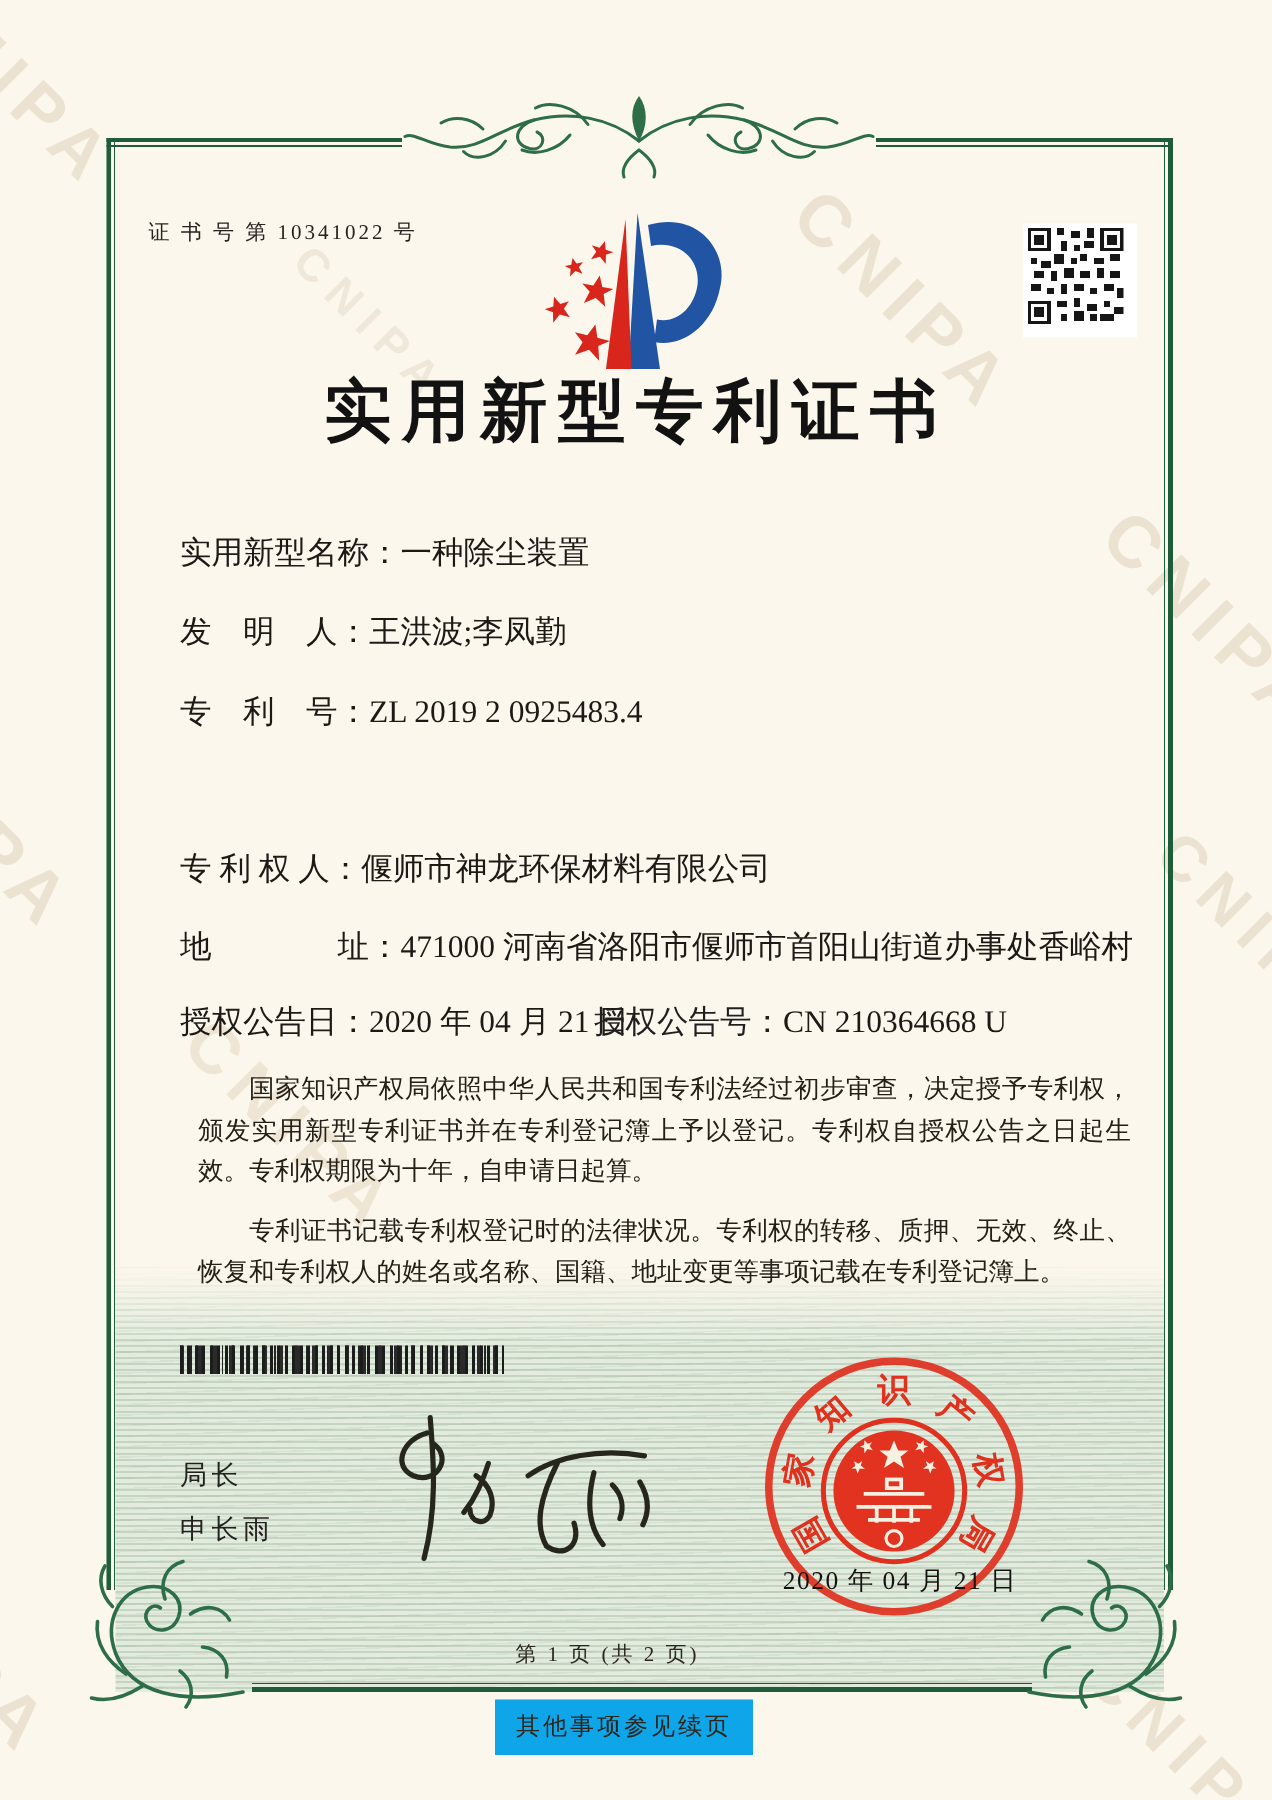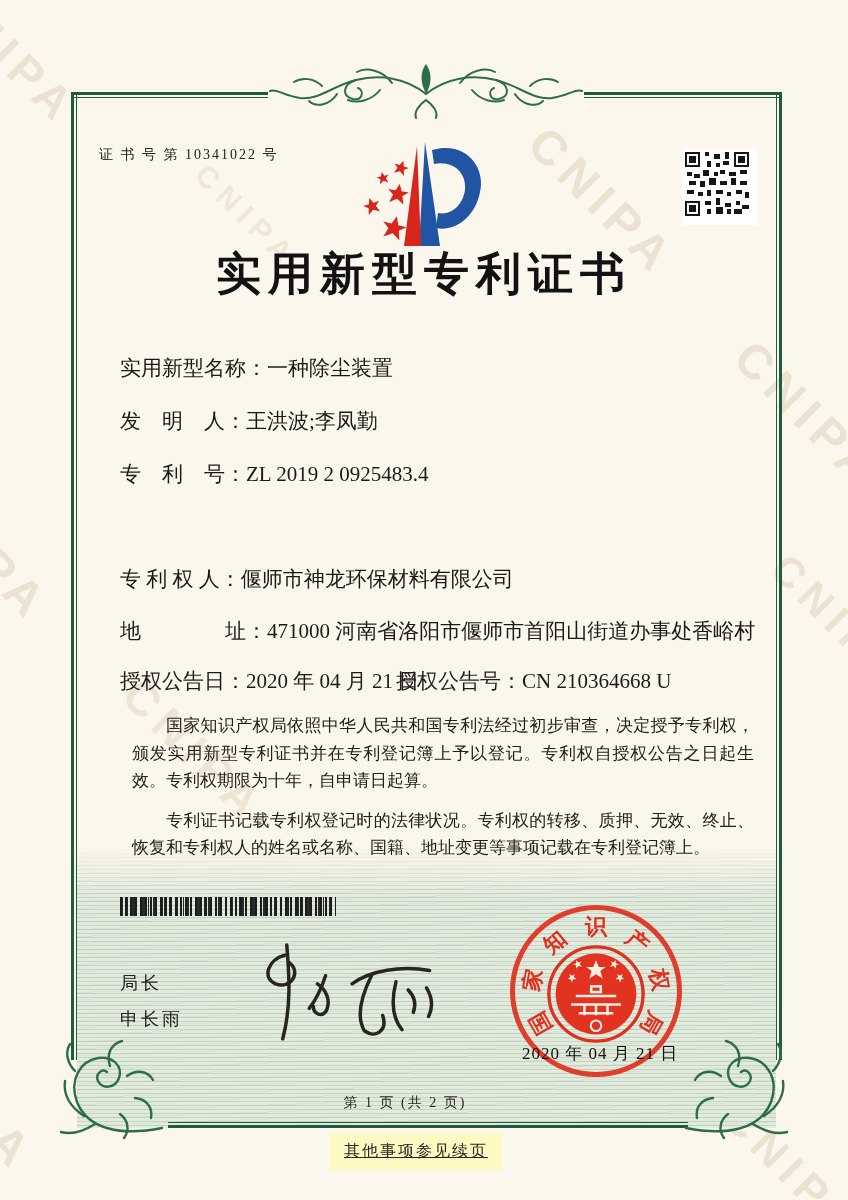--- a/index.html
+++ b/index.html
@@ -105,22 +105,22 @@
   .sc5{transform:rotate(80deg)   translateY(-64px);}
   .sc6{transform:rotate(120deg)  translateY(-64px);}
   .emblem{position:absolute;left:28px;top:34px;width:106px;height:100px;}
   .seal-date{
     position:absolute;left:500px;top:1042px;width:200px;text-align:center;
     font-size:17px;color:#15110c;letter-spacing:1px;z-index:5;
   }
   
   .pagenum{position:absolute;left:0;top:1094px;width:810px;text-align:center;font-size:14px;letter-spacing:2px;color:#2a261f;}
   .note{
-    position:absolute;left:330px;top:1133px;background:#fef9c3;
-    padding:8px 14px;font-size:16px;letter-spacing:2px;color:#2a261f;text-decoration:underline;
+    position:absolute;left:330px;top:1133px;background:#0ea5e9;
+    padding:8px 14px;font-size:16px;letter-spacing:2px;color:#2a261f;
   }
 </style>
 </head>
 <body>
 
 <div class="page">
 
   <span class="wm wm1">CNIPA</span>
   <span class="wm wm2">CNIPA</span>
   <span class="wm wm3">CNIPA</span>

